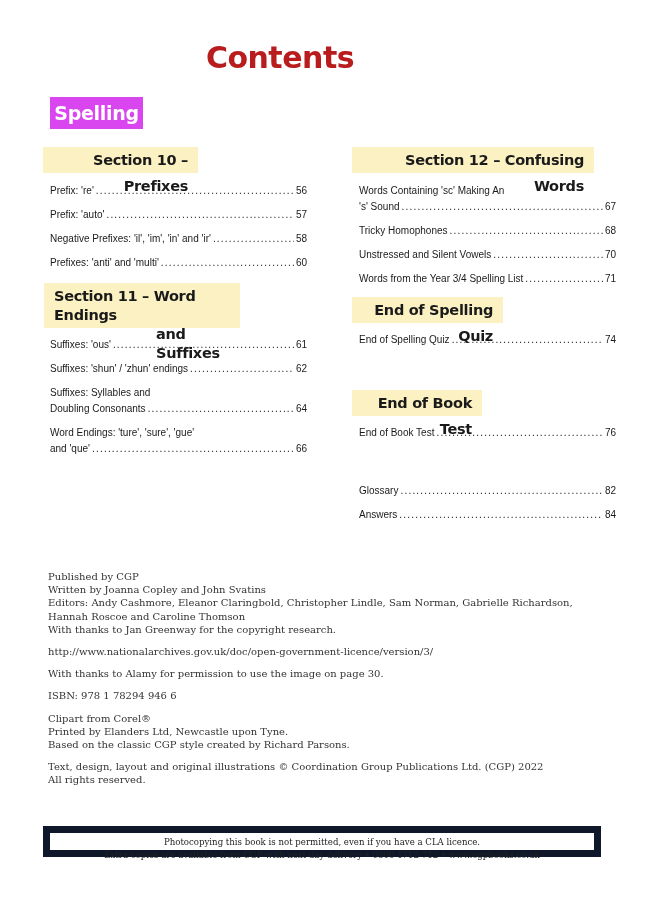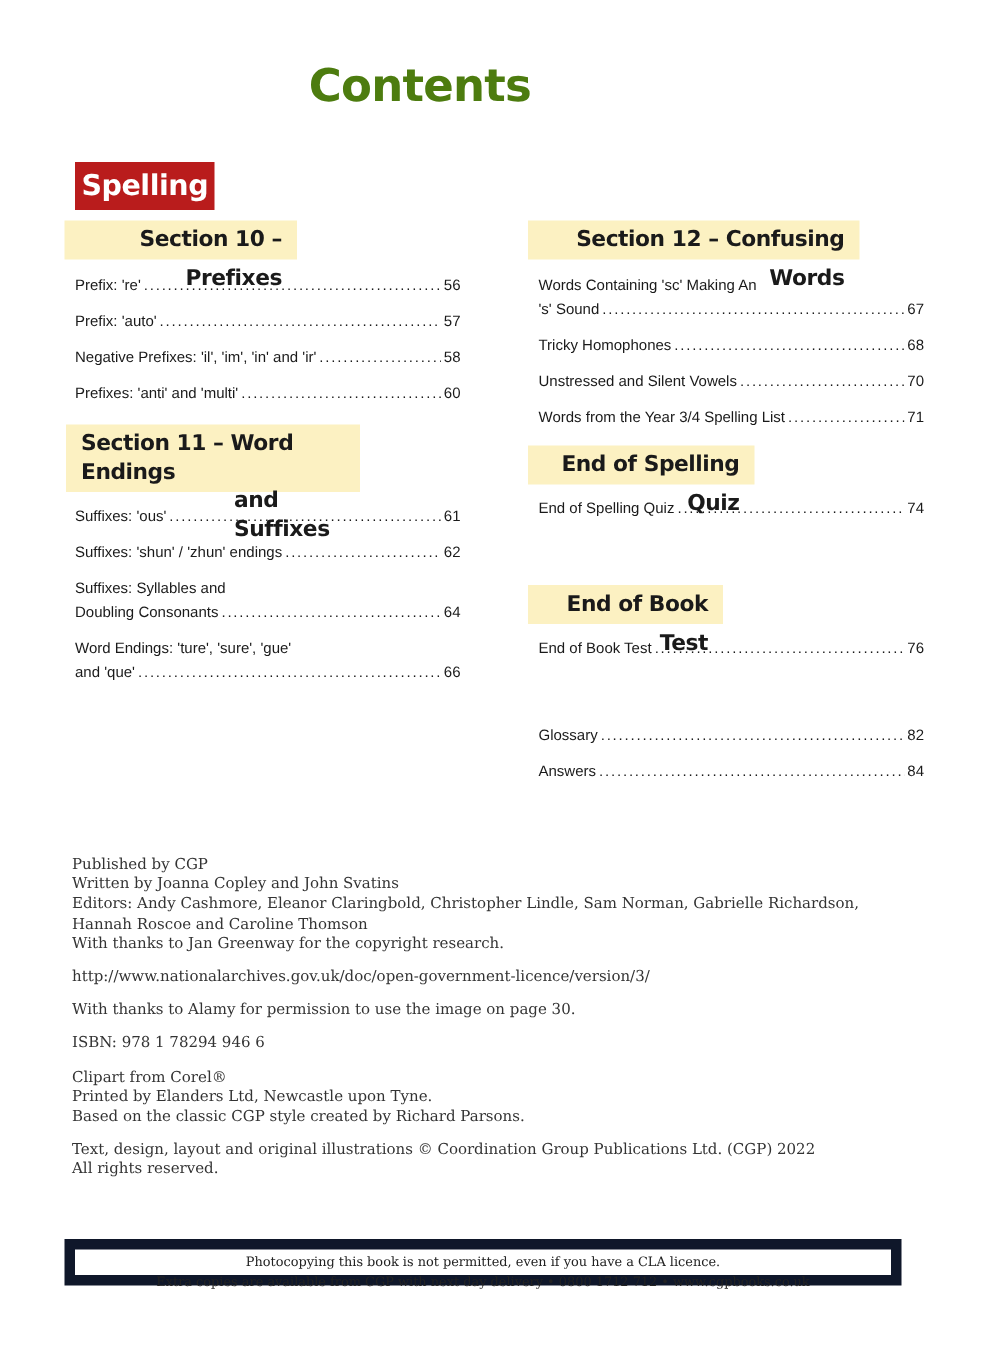--- a/index.html
+++ b/index.html
@@ -1,23 +1,23 @@
 <!DOCTYPE html>
 <html><head>
   <meta charset="utf-8">
   <style>
     html, body { margin: 0; padding: 0; background: #ffffff; }
     body { width: 660px; height: 900px; position: relative; overflow: hidden; color: #1a1a1a; }
     .title {
       position: absolute; left: 0; top: 40px; width: 560px; text-align: center;
-      font-family: "DejaVu Sans", sans-serif; font-weight: bold; font-size: 30px; letter-spacing: -0.5px; color: #4d7c0f;
+      font-family: "DejaVu Sans", sans-serif; font-weight: bold; font-size: 30px; letter-spacing: -0.5px; color: #b91c1c;
     }
     .badge {
-      position: absolute; left: 50px; top: 108px; width: 93px; height: 32px;
-      background: #b91c1c; color: #fff; font-family: "DejaVu Sans", sans-serif; font-weight: bold;
+      position: absolute; left: 50px; top: 97px; width: 93px; height: 32px;
+      background: #d946ef; color: #fff; font-family: "DejaVu Sans", sans-serif; font-weight: bold;
       font-size: 19px; line-height: 32px; text-align: center; letter-spacing: -0.3px;
     }
     .sec-head {
       position: absolute; background: #fcf1c2; font-family: "DejaVu Sans", sans-serif; font-weight: bold;
       font-size: 14.5px; color: #1a1a1a; padding: 0 10px; letter-spacing: -0.3px; box-sizing: border-box;
     }
     .sec-head.single { height: 26px; line-height: 26px; text-align: right; }
     .sec-head.double { height: 45px; line-height: 19px; padding-top: 4px; }
     .sec-head .l2 { display: block; padding-left: 102px; }
     .toc { position: absolute; font-family: Liberation Sans, sans-serif; font-size: 10px; color: #1a1a1a; }
@@ -113,21 +113,21 @@
   <div class="entry">
       <div class="first">Word Endings: 'ture', 'sure', 'gue'</div>
       <div class="row">
         <span class="lbl">and 'que'</span>
         <span class="dots"></span>
         <span class="pg">66</span>
       </div>
     </div>
 </div>
 
-<div class="sec-head single" style="left:352px; top:147px; width:221px;">
+<div class="sec-head single" style="left:352px; top:147px; width:242px;">
   <span>Section 12 – Confusing Words</span>
 </div>
 <div class="toc" style="left:359px; top:183px; width:257px;">
   <div class="entry">
       <div class="first">Words Containing 'sc' Making An</div>
       <div class="row">
         <span class="lbl">'s' Sound</span>
         <span class="dots"></span>
         <span class="pg">67</span>
       </div>

